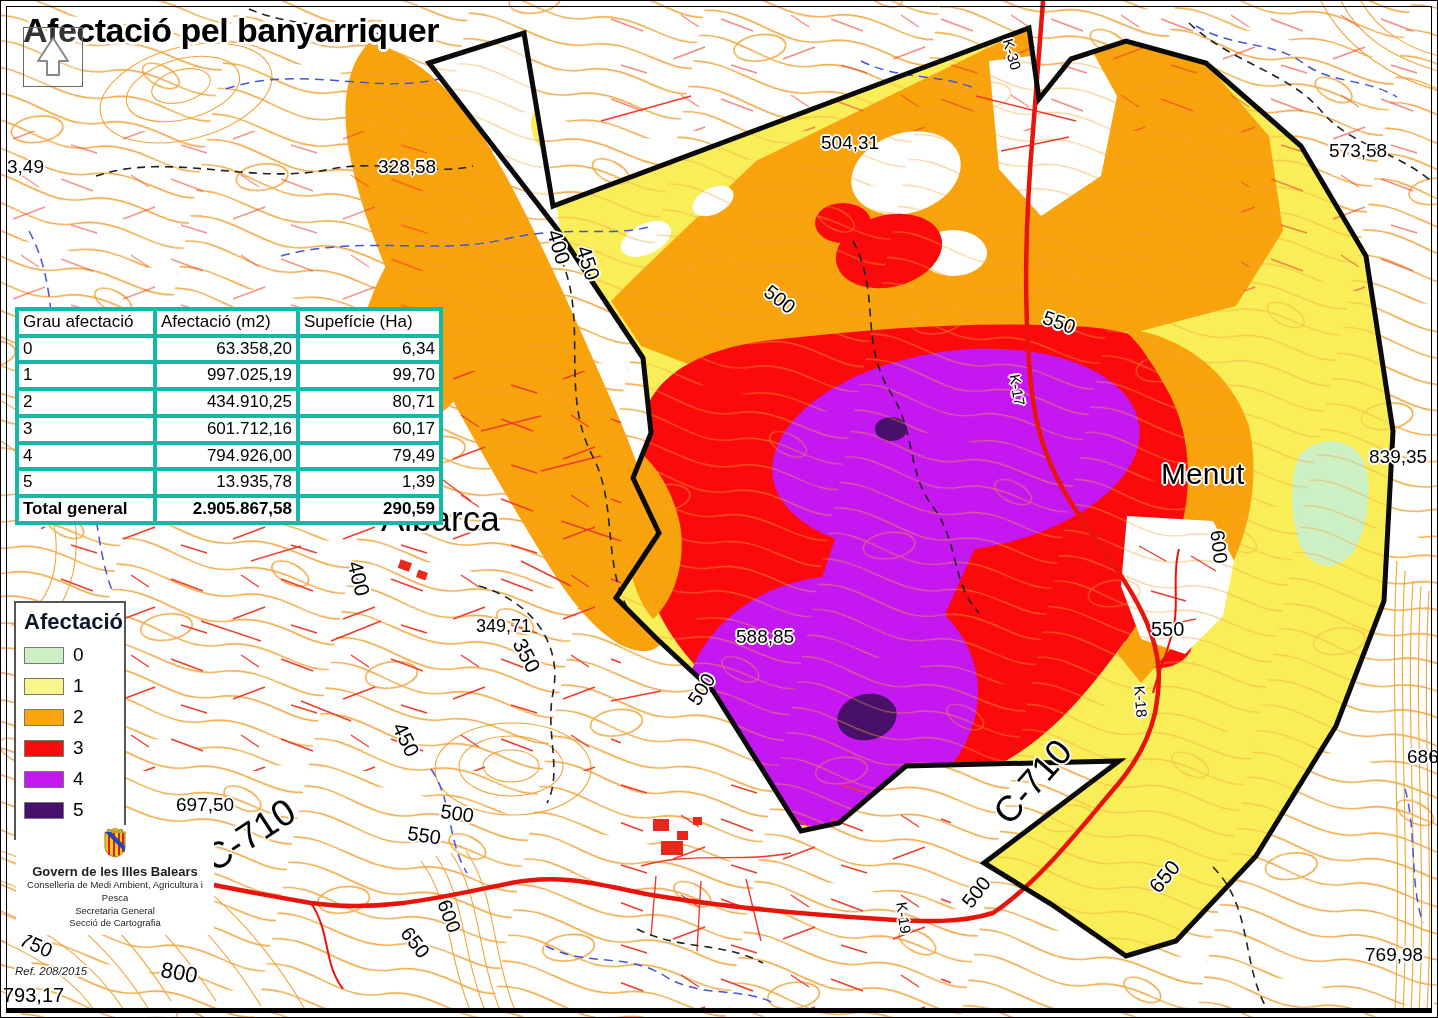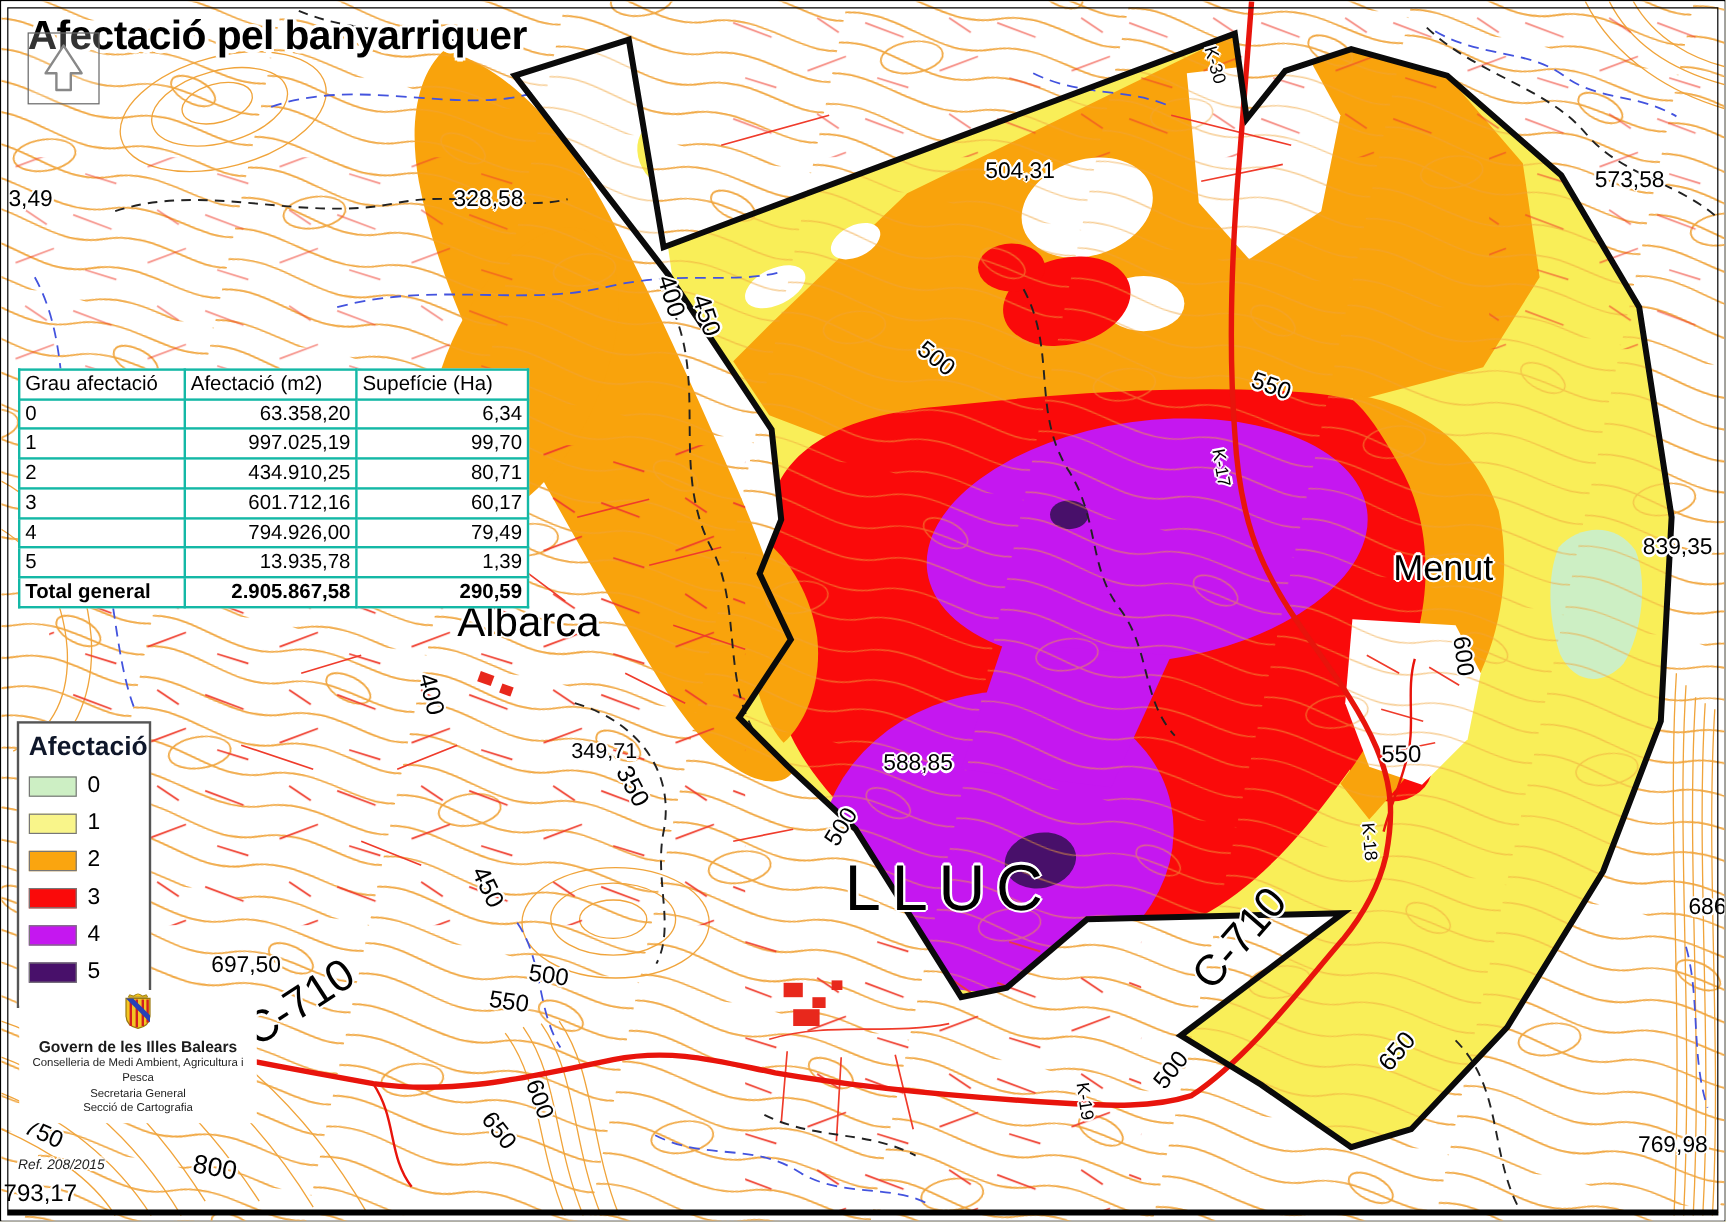--- a/index.html
+++ b/index.html
@@ -6,21 +6,21 @@
   #map{position:relative;width:1438px;height:1018px;overflow:hidden;background:#fff;border:1px solid #000;box-sizing:border-box;}
   #artwork{position:absolute;left:0;top:0;z-index:0;}
   .neatline{position:absolute;left:5px;top:5px;right:5px;bottom:4px;border:1.5px solid #000;border-bottom-width:5px;pointer-events:none;z-index:30;}
   .halo{text-shadow:-1px -1px 0 #fff,1px -1px 0 #fff,-1px 1px 0 #fff,1px 1px 0 #fff,-2px 0 0 #fff,2px 0 0 #fff,0 -2px 0 #fff,0 2px 0 #fff;}
   #labels-layer{position:absolute;left:0;top:0;width:100%;height:100%;z-index:10;pointer-events:none;}
   .mlabel{position:absolute;white-space:nowrap;color:#000;transform-origin:0 0;line-height:1;}
   #title{position:absolute;left:20px;top:10px;width:420px;z-index:20;text-align:center;font-weight:bold;font-size:34px;line-height:1.14;color:#000;letter-spacing:-0.5px;
     text-shadow:-2px -2px 0 #fff,2px -2px 0 #fff,-2px 2px 0 #fff,2px 2px 0 #fff,-3px 0 0 #fff,3px 0 0 #fff,0 -3px 0 #fff,0 3px 0 #fff;}
   #north{position:absolute;left:22px;top:26px;width:58px;height:58px;border:1.5px solid #666;z-index:20;background:rgba(255,255,255,.2);}
   #afftable{position:absolute;left:14px;top:306px;width:424px;z-index:20;border-collapse:collapse;background:#fff;font-size:17px;table-layout:fixed;}
-  #afftable th,#afftable td{border:2px solid #14b8a6;padding:1px 4px;line-height:1.22;overflow:hidden;white-space:nowrap;}
+  #afftable th,#afftable td{border:4px solid #14b8a6;padding:1px 4px;line-height:1.22;overflow:hidden;white-space:nowrap;}
   #afftable th{font-weight:normal;text-align:left;}
   #afftable td{text-align:left;}
   #afftable td.n{text-align:right;}
   #afftable tr.total td{font-weight:bold;}
   #afftable col.c0{width:138px;} #afftable col.c1{width:143px;} #afftable col.c2{width:143px;}
   #legend{position:absolute;left:13px;top:600px;width:112px;z-index:20;background:#fff;border:2px solid #555;padding:6px 8px 8px 8px;box-sizing:border-box;}
   #legend .lg-title{font-weight:bold;font-size:22px;margin-bottom:6px;color:#0f172a;}
   .lg-item{display:flex;align-items:center;gap:9px;margin:9px 0;}
   .lg-sw{display:inline-block;width:38px;height:15px;border:1px solid #777;flex:0 0 auto;}
   .lg-lb{font-size:19px;color:#000;}
@@ -191,21 +191,20 @@
       <span class="mlabel halo" style="left: 1328px; top: 140px; font-size: 19px;">573,58</span>
       <span class="mlabel halo" style="left: 1368px; top: 446px; font-size: 19px; text-align: right;">839,35</span>
       <span class="mlabel halo" style="left: 475px; top: 616px; font-size: 18px;">349,71</span>
       <span class="mlabel halo" style="left: 735px; top: 626px; font-size: 19px;">588,85</span>
       <span class="mlabel halo" style="left: 175px; top: 794px; font-size: 19px;">697,50</span>
       <span class="mlabel halo" style="left: 1364px; top: 944px; font-size: 19px;">769,98</span>
       <span class="mlabel halo" style="left: 2px; top: 984px; font-size: 20px;">793,17</span>
       <span class="mlabel halo" style="left: 1406px; top: 746px; font-size: 19px;">686</span>
       <span class="mlabel halo" style="left: 380px; top: 500px; font-size: 35px;">Albarca</span>
       <span class="mlabel halo" style="left: 1160px; top: 458px; font-size: 30px;">Menut</span>
-      <span class="mlabel halo" style="left: 703px; top: 712px; font-size: 54px; letter-spacing: 9px;">LLUC</span>
       <span class="mlabel halo" style="left: 196px; top: 846px; font-size: 37px; transform: rotate(-33deg);">C-710</span>
       <span class="mlabel halo" style="left: 986px; top: 806px; font-size: 36px; transform: rotate(-49deg);">C-710</span>
       <span class="mlabel halo" style="left: 563px; top: 226px; font-size: 21px; transform: rotate(73deg);">400</span>
       <span class="mlabel halo" style="left: 592px; top: 242px; font-size: 21px; transform: rotate(72deg);">450</span>
       <span class="mlabel halo" style="left: 772px; top: 280px; font-size: 20px; transform: rotate(38deg);">500</span>
       <span class="mlabel halo" style="left: 1046px; top: 306px; font-size: 20px; transform: rotate(20deg);">550</span>
       <span class="mlabel halo" style="left: 1021px; top: 372px; font-size: 15px; transform: rotate(80deg);">K-17</span>
       <span class="mlabel halo" style="left: 1014px; top: 36px; font-size: 15px; transform: rotate(74deg);">K-30</span>
       <span class="mlabel halo" style="left: 1226px; top: 528px; font-size: 20px; transform: rotate(83deg);">600</span>
       <span class="mlabel halo" style="left: 1150px; top: 618px; font-size: 20px;">550</span>

